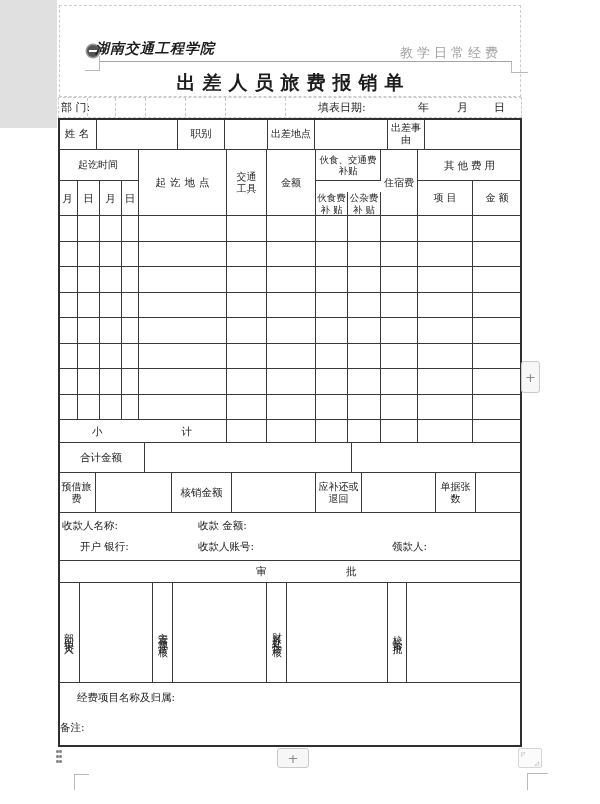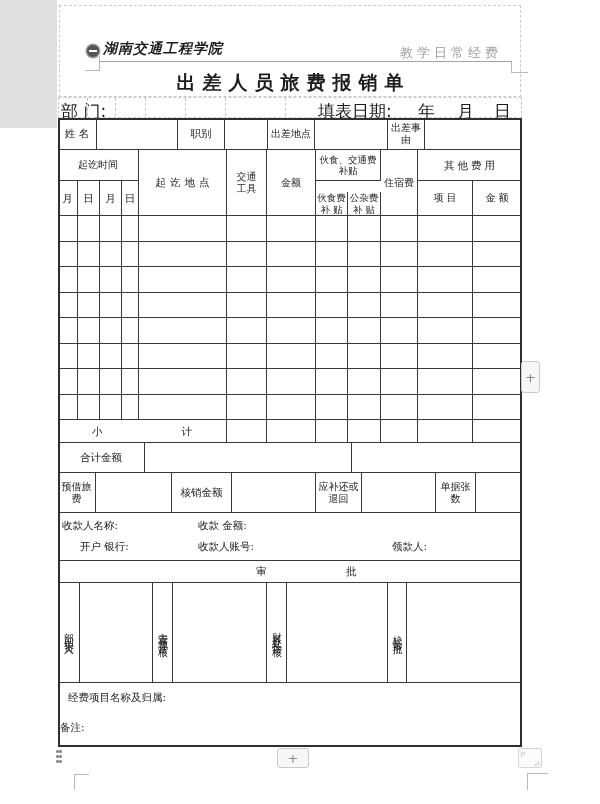--- a/index.html
+++ b/index.html
@@ -5,37 +5,37 @@
   html,body{margin:0;padding:0;background:#fff;}
   .canvas{position:relative;width:600px;height:804px;background:#fff;overflow:hidden;
           font-family:"DejaVu Sans","Liberation Sans",sans-serif;color:#1c1c1c;}
   .abs{position:absolute;}
   
   .corner-bg{left:0;top:0;width:57px;height:128px;background:#e0e0e0;}
   
   .logo{left:87px;top:45px;width:12px;height:12px;border-radius:50%;background:#555;
         box-shadow:0 0 0 1.5px #9a9a9a;}
   .logo::after{content:"";position:absolute;left:2px;top:5px;width:8px;height:2px;background:#fff;}
-  .school{left:103px;top:40px;font-family:"DejaVu Serif","Liberation Serif",serif;
+  .school{left:95px;top:40px;font-family:"DejaVu Serif","Liberation Serif",serif;
           font-size:14px;font-weight:bold;font-style:italic;letter-spacing:1px;}
   .funding{left:400px;top:44px;font-size:13px;letter-spacing:4px;color:#9f9f9f;}
   .hrule{left:100px;top:61px;width:412px;height:0;border-top:1.5px solid #a3a3a3;}
   .title{left:58px;top:70px;width:464px;text-align:center;font-size:19px;font-weight:bold;
          letter-spacing:7px;padding-left:7px;box-sizing:border-box;}
   
   .dash{border:1px dashed #cccccc;box-sizing:border-box;}
   .hdr-bound{left:59px;top:5px;width:462px;height:92px;}
   .meta-bound{left:58px;top:97px;width:464px;height:21px;}
   .mark{box-sizing:border-box;}
   .mark-tl{left:85px;top:56px;width:15px;height:15px;border-right:1px solid #b8b8b8;border-bottom:1px solid #b8b8b8;}
   .mark-tr{left:511px;top:62px;width:17px;height:11px;border-left:1px solid #b8b8b8;border-bottom:1px solid #b8b8b8;}
   .mark-bl{left:74px;top:774px;width:15px;height:16px;border-left:1px solid #b8b8b8;border-top:1px solid #b8b8b8;}
   .mark-br{left:527px;top:773px;width:21px;height:17px;border-left:1px solid #b8b8b8;border-top:1px solid #b8b8b8;}
   
-  .meta{left:58px;top:97px;width:464px;height:21px;font-size:17px;}
+  .meta{left:58px;top:97px;width:464px;height:21px;font-size:11px;}
   .meta span{position:absolute;top:3px;}
   .meta .vline{position:absolute;top:1px;height:18px;width:0;border-left:1px dashed #c9c9c9;}
   
   .tbl{left:58px;top:118px;width:464px;height:629px;font-size:10.5px;}
   .outline{position:absolute;left:0;top:0;right:0;bottom:0;border:2px solid #2f2f2f;pointer-events:none;z-index:6;}
   .sec{position:relative;display:grid;box-sizing:border-box;}
   .c{border-right:1px solid #3a3a3a;border-bottom:1px solid #3a3a3a;box-sizing:border-box;
      display:flex;align-items:center;justify-content:center;text-align:center;line-height:1.2;}
   .pre{white-space:pre-line;}
   .ls3{letter-spacing:3px;padding-left:3px;}
@@ -300,21 +300,21 @@
       <div class="c"></div>
       <div class="c vert f10">主管领导审核</div>
       <div class="c"></div>
       <div class="c vert f10">财务处长审核</div>
       <div class="c"></div>
       <div class="c vert f10">校长审批</div>
       <div class="c"></div>
     </div>
 
     <div class="blk" style="height:57px;border-bottom:none;">
-      <span style="left:10px;top:8px;">经费项目名称及归属:</span>
+      <span style="left:19px;top:8px;">经费项目名称及归属:</span>
       <span style="left:2px;top:38px;">备注:</span>
     </div>
   </div>
 
   <div class="abs plusbtn plus-side">+</div>
   <div class="abs plusbtn plus-bottom">+</div>
   <div class="abs dots">
     <i></i>
       <i></i>
       <i></i>

